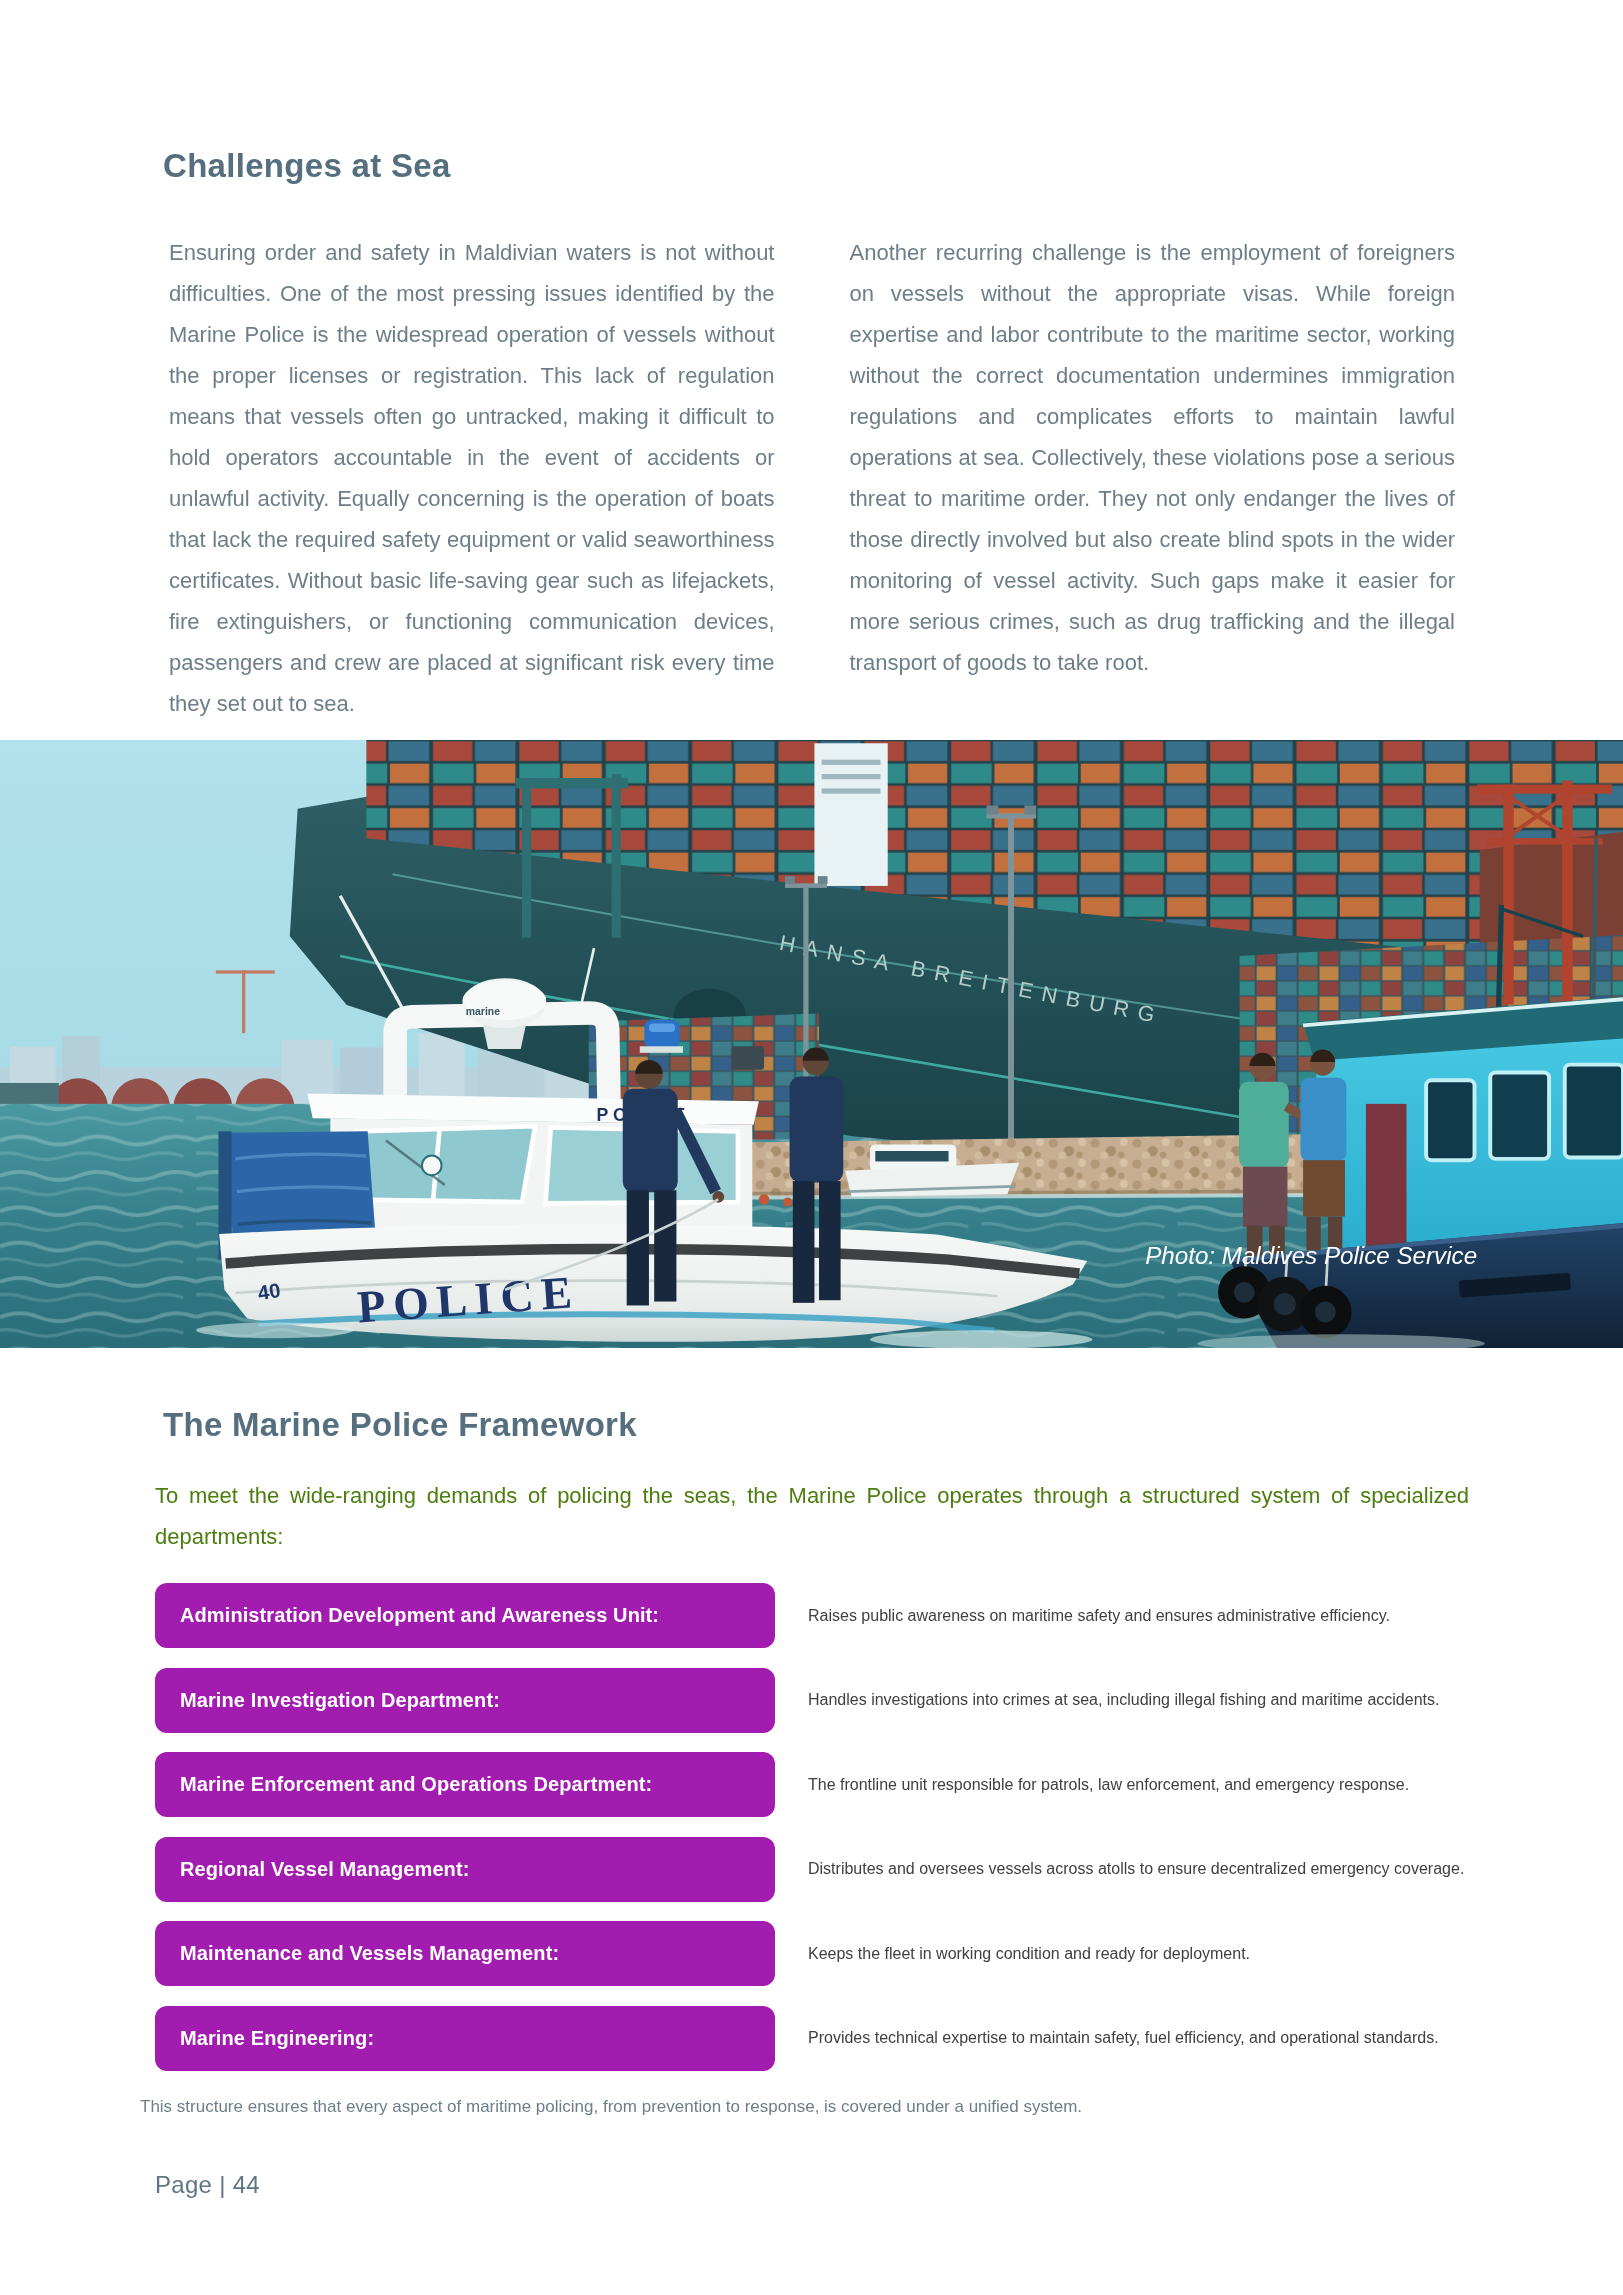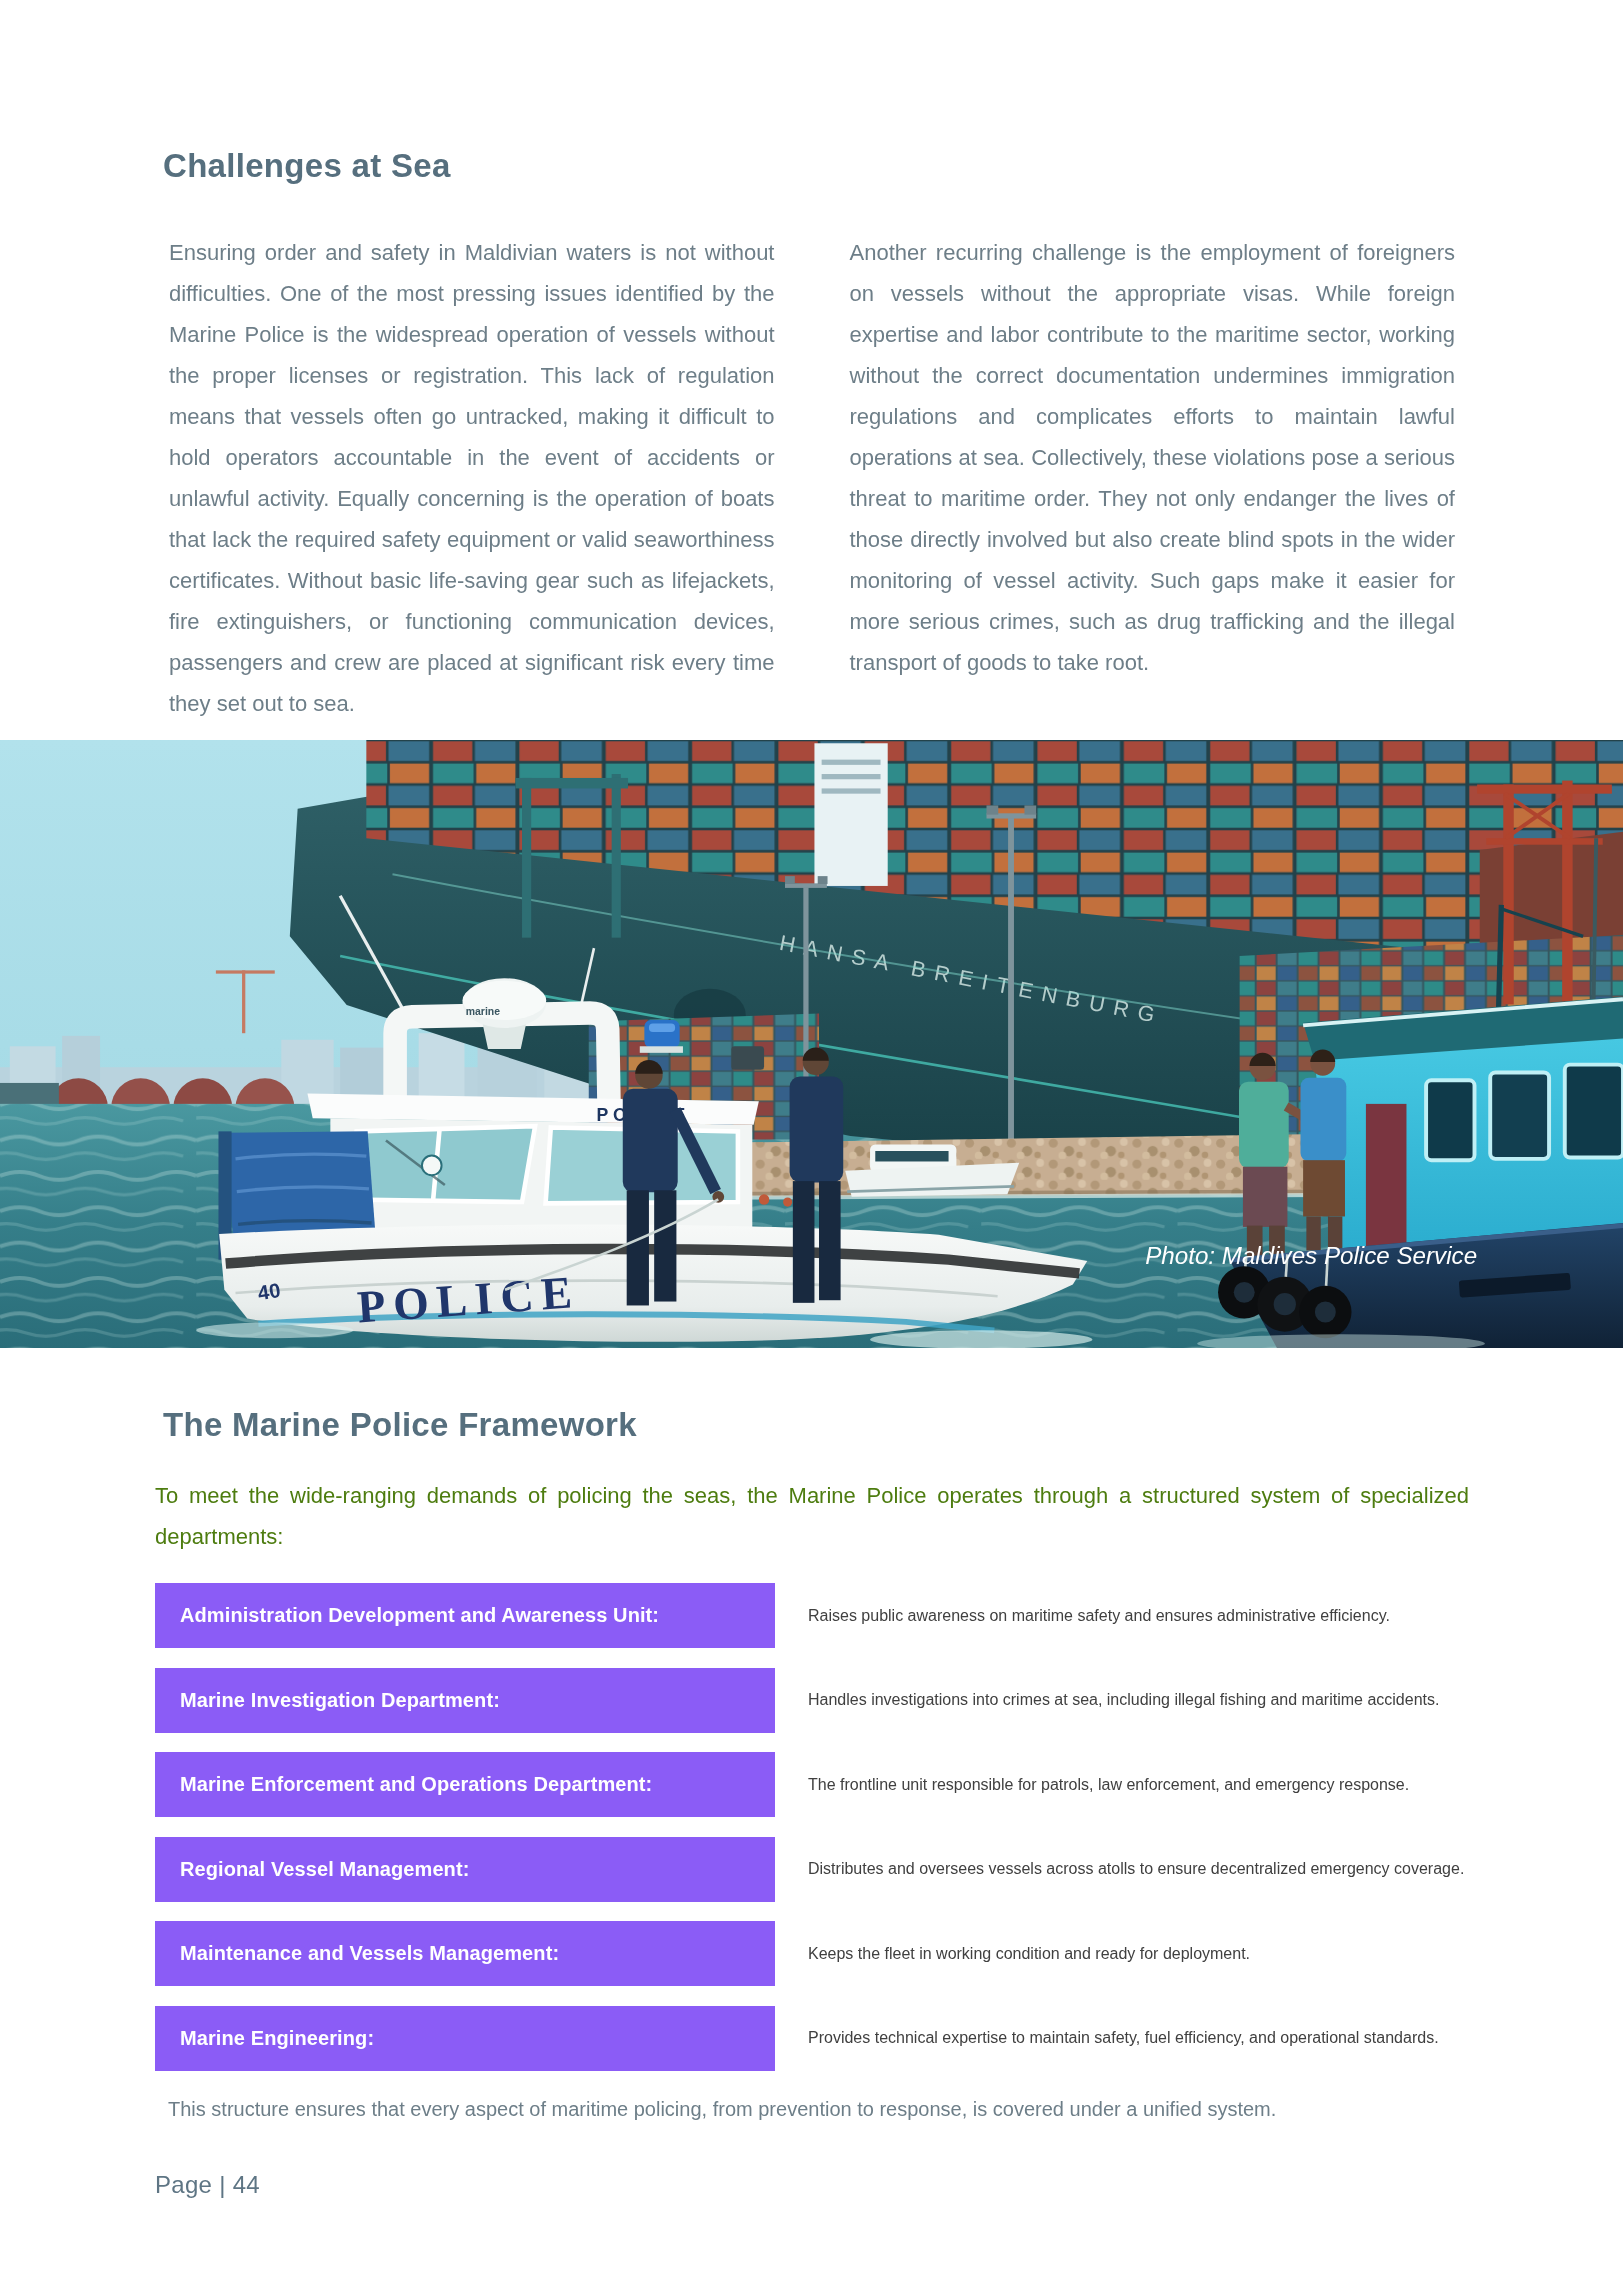--- a/index.html
+++ b/index.html
@@ -13,25 +13,25 @@
   .col{flex:1 1 0;}
   .col p{margin:14px;font-size:22px;line-height:41px;color:#6d7e88;text-align:justify;font-weight:400;}
 
   .photo{position:absolute;left:0;top:740px;width:1623px;height:608px;overflow:hidden;}
   .photo svg{display:block;width:1623px;height:608px;}
 
   .section-framework{position:absolute;left:155px;top:1398px;width:1314px;}
   .intro{margin:31px 0 0 0;font-size:22px;line-height:41px;color:#4d7c0f;text-align:justify;}
   .dept-list{margin-top:26px;}
   .dept-row{display:flex;gap:33px;margin-bottom:19.6px;min-height:65px;align-items:center;}
-  .dept-box{flex:0 0 620px;width:620px;min-height:65px;background:#8b5cf6;display:flex;align-items:center;box-sizing:border-box;padding-left:25px;padding-right:13px;}
+  .dept-box{flex:0 0 620px;width:620px;min-height:65px;background:#a21caf;display:flex;align-items:center;box-sizing:border-box;padding-left:25px;padding-right:13px;border-radius:12px;}
   .dept-box span{color:#ffffff;font-size:20px;font-weight:700;letter-spacing:0.1px;}
   .dept-desc{flex:1 1 auto;font-size:16px;line-height:26px;color:#404040;text-align:justify;}
 
-  .closing{position:absolute;left:168px;top:2073px;width:1314px;font-size:20px;line-height:33px;color:#6d7e88;text-align:justify;}
+  .closing{position:absolute;left:140px;top:2073px;width:1314px;font-size:17px;line-height:33px;color:#6d7e88;text-align:justify;}
   .footer{position:absolute;left:155px;top:2171px;font-size:24px;color:#5e7584;letter-spacing:0.3px;}
 
   svg text{font-family:"Liberation Sans",sans-serif;}
   .ship-name{fill:#cfe3e0;font-size:33px;letter-spacing:14px;opacity:.85;}
   .hull-police{font-family:"Liberation Serif",serif;fill:#20366b;font-size:70px;font-weight:700;letter-spacing:12px;}
   .cabin-police{fill:#1d3560;font-size:27px;font-weight:700;letter-spacing:7px;}
   .bow-num{fill:#20366b;font-size:31px;font-weight:700;}
   .radar-brand{fill:#3a5661;font-size:16px;font-weight:700;}
   .caption{fill:#ffffff;font-size:37px;font-style:italic;}
 </style>

